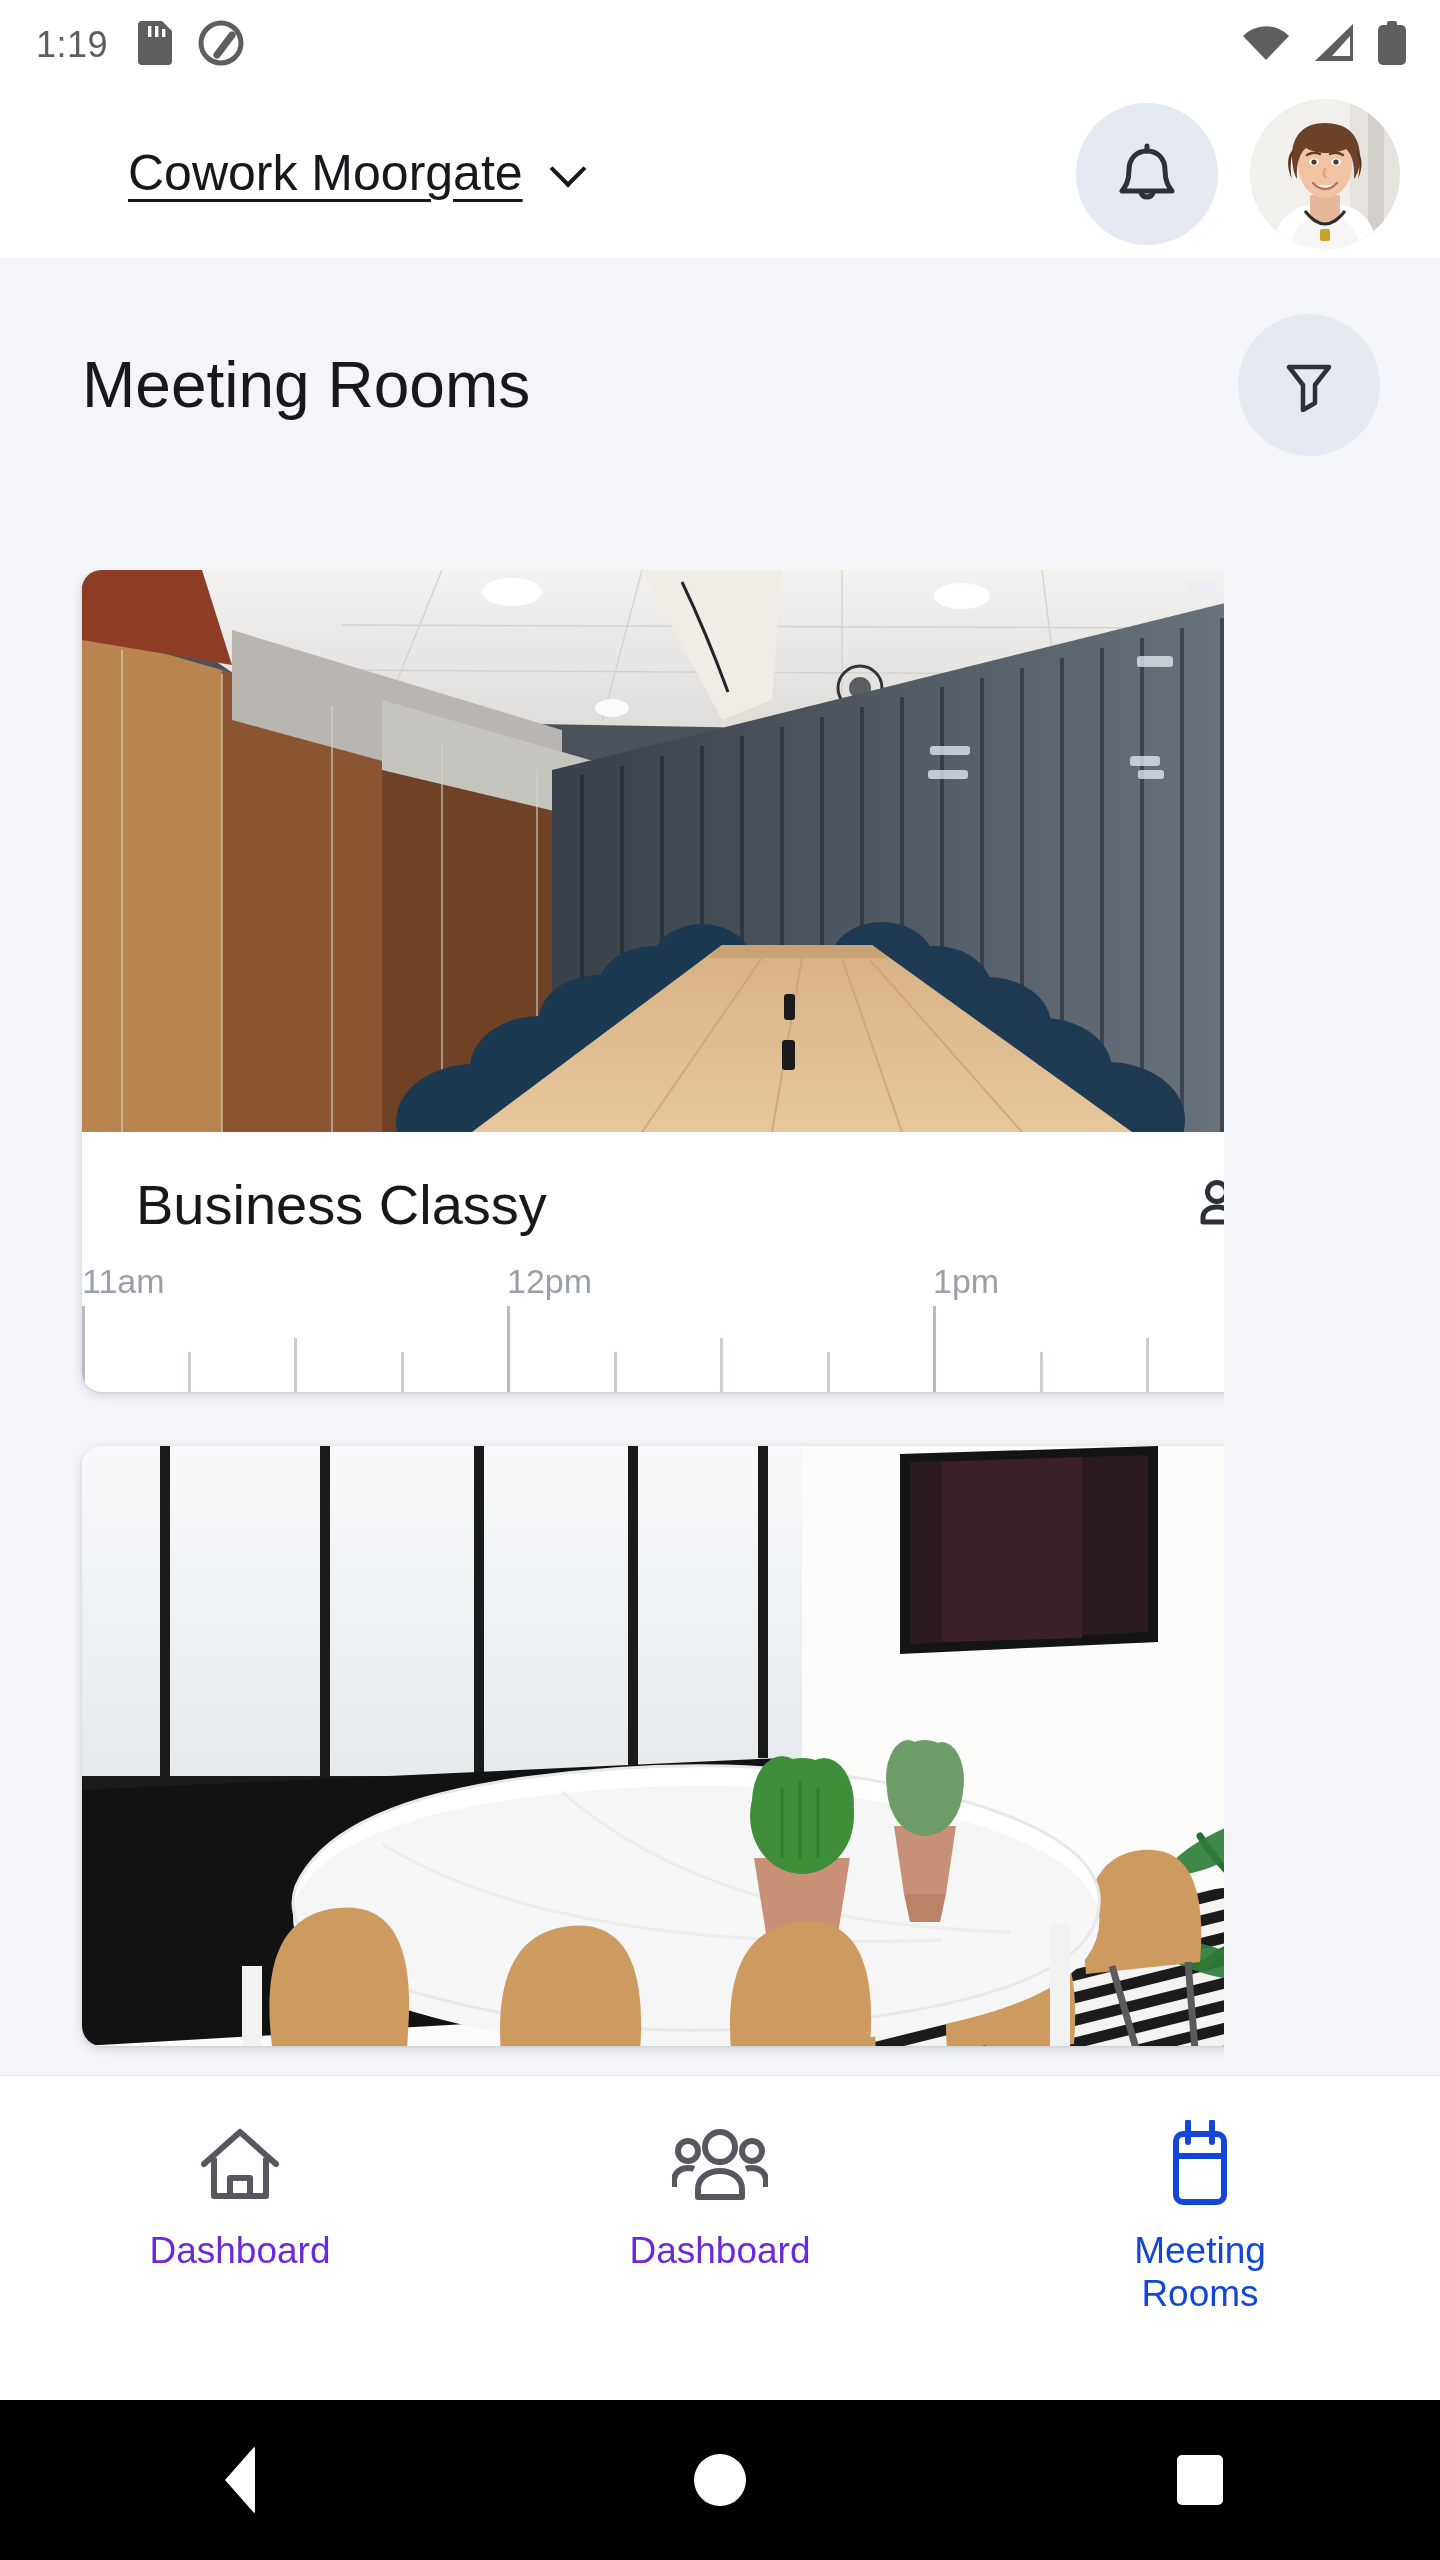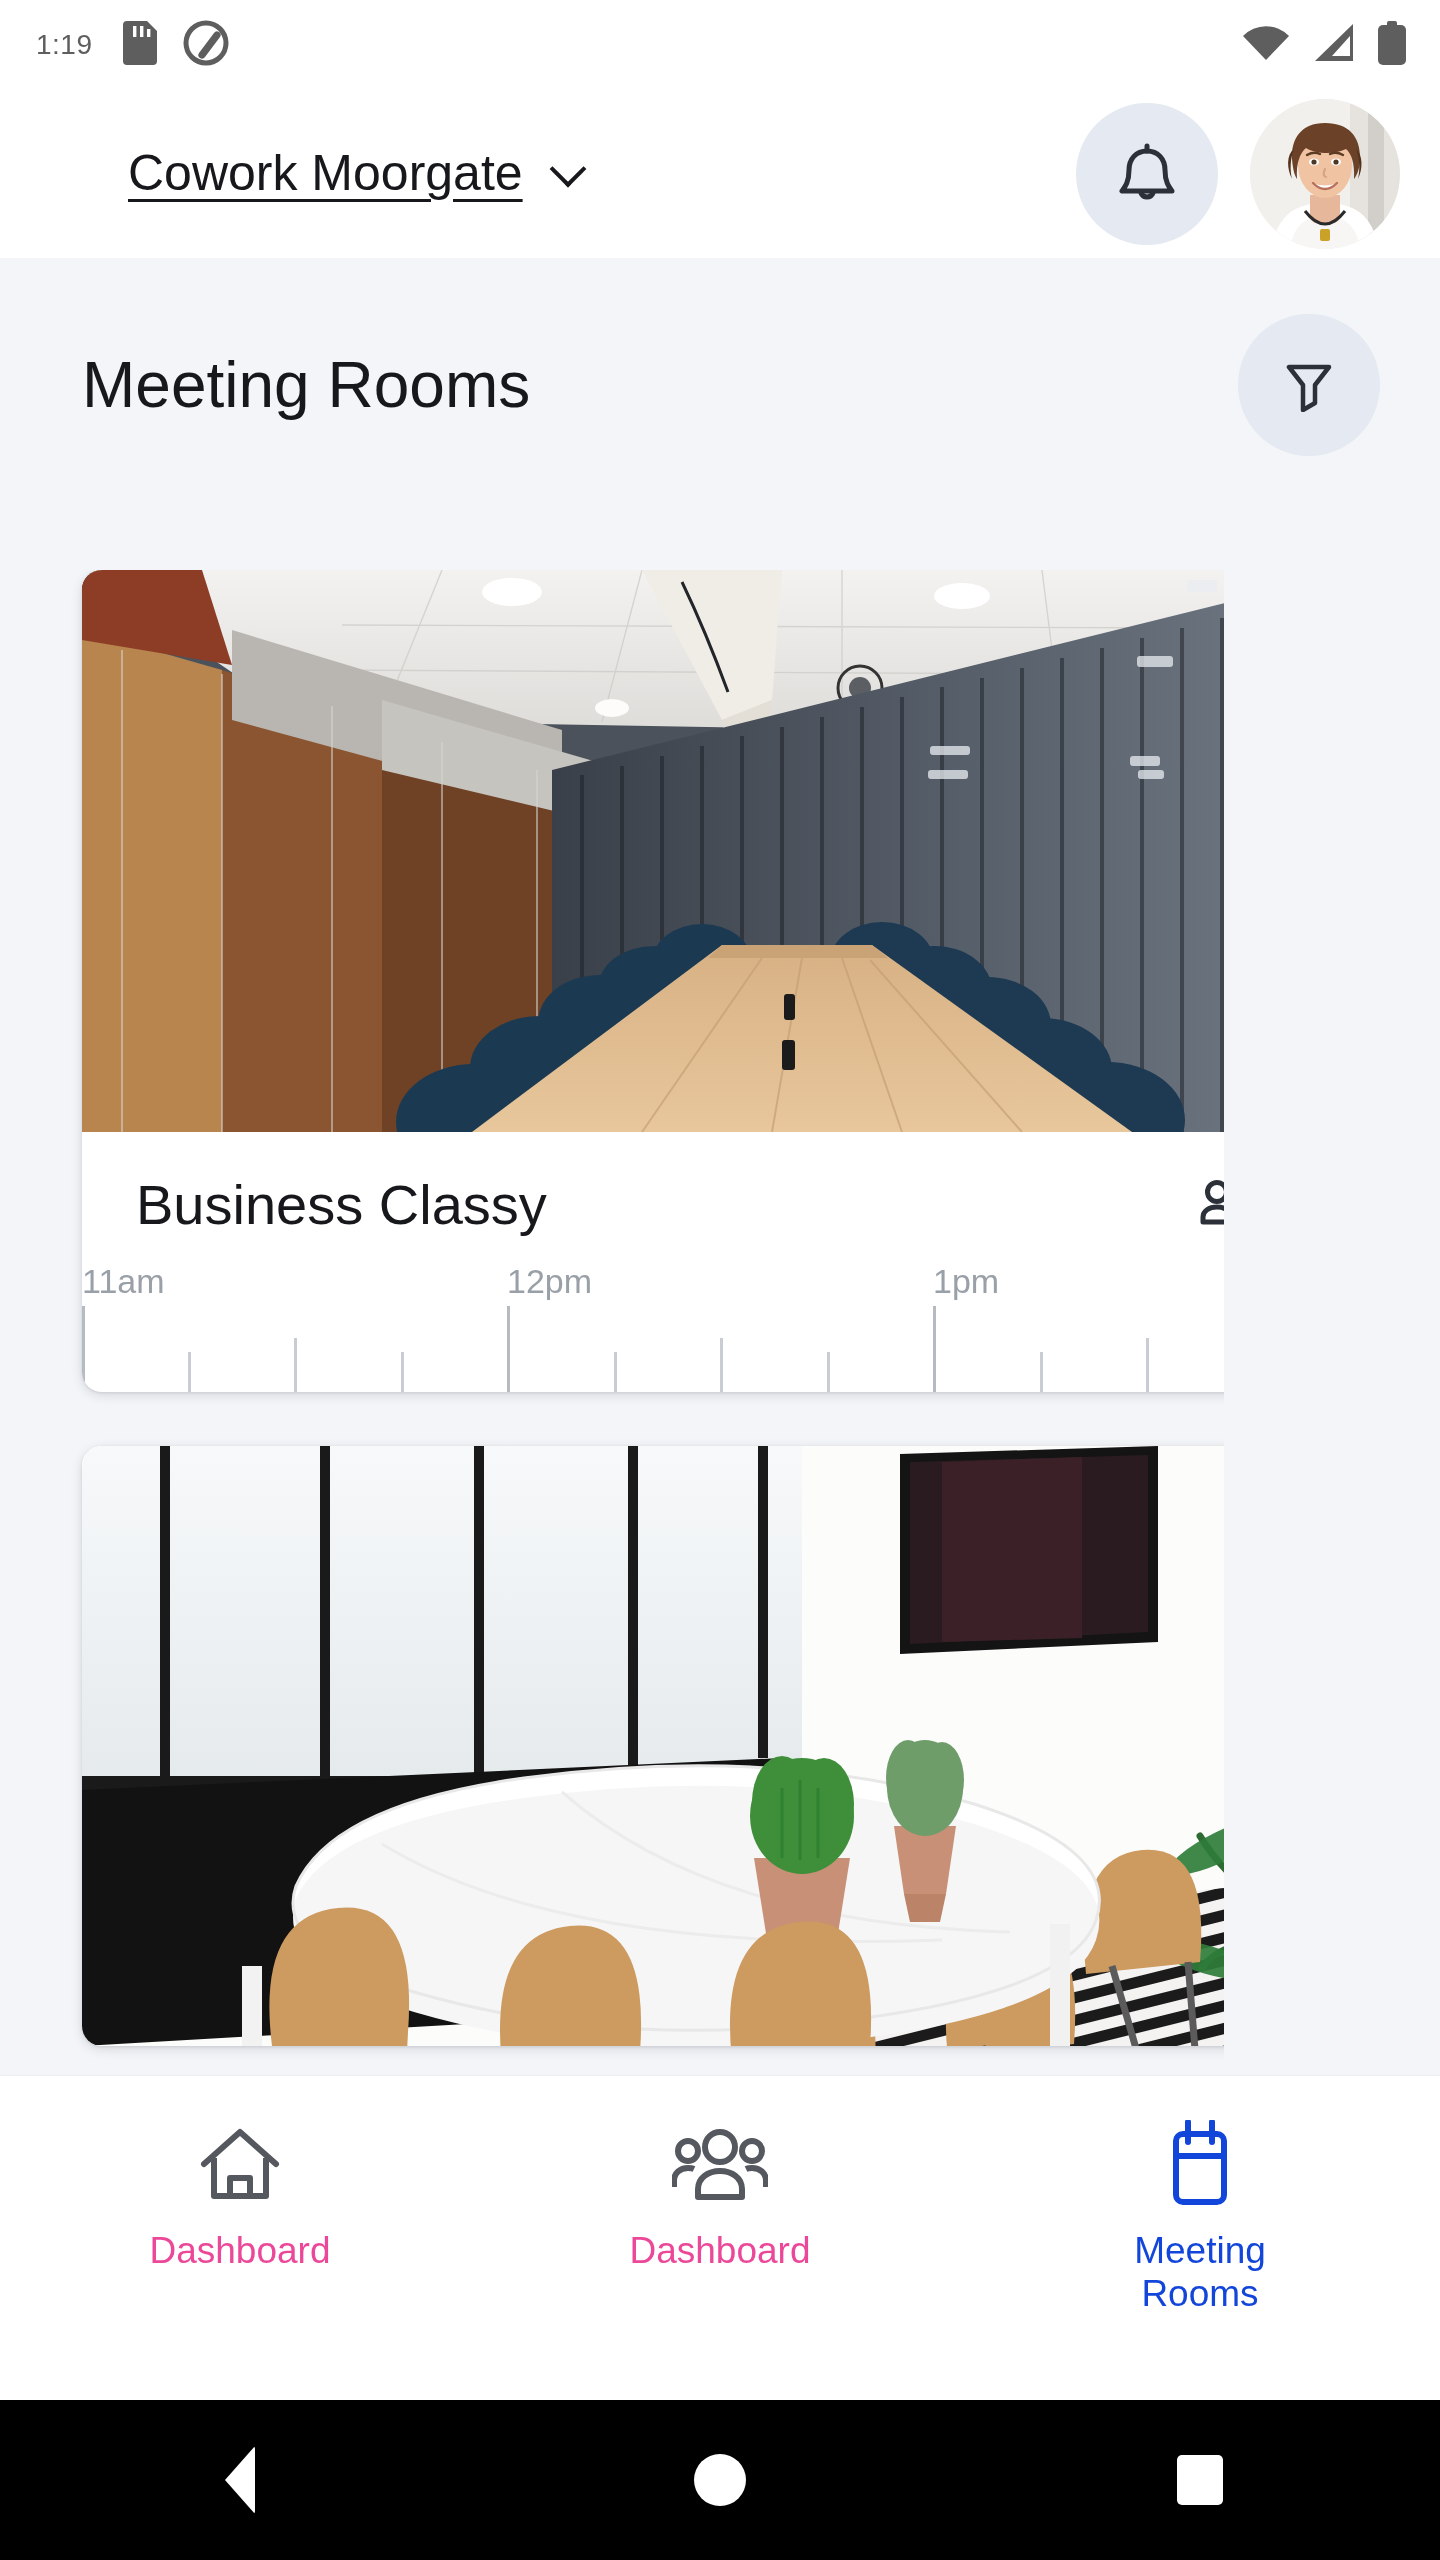--- a/index.html
+++ b/index.html
@@ -30,21 +30,21 @@
     display: flex;
     align-items: center;
     padding: 0 34px 0 36px;
   }
   .status-left {
     display: flex;
     align-items: center;
     gap: 26px;
   }
   .status-time {
-    font-size: 28px;
+    font-size: 36px;
     color: #5e5e5e;
     letter-spacing: 0.5px;
     line-height: 1;
   }
   .status-right {
     margin-left: auto;
     display: flex;
     align-items: center;
     gap: 22px;
   }
@@ -231,21 +231,21 @@
     align-items: center;
     gap: 20px;
     cursor: pointer;
     background: none;
     border: none;
     padding: 0 6px;
   }
   .nav-icon { height: 92px; display: flex; align-items: center; justify-content: center; }
   .nav-label {
     font-size: 37px;
-    color: #ec4899;
+    color: #6d28d9;
     text-align: center;
     line-height: 1.15;
     max-width: 230px;
   }
   .nav-item.active .nav-label { color: #1246da; }
 
   
   .android-nav {
     position: absolute;
     left: 0; bottom: 0;

